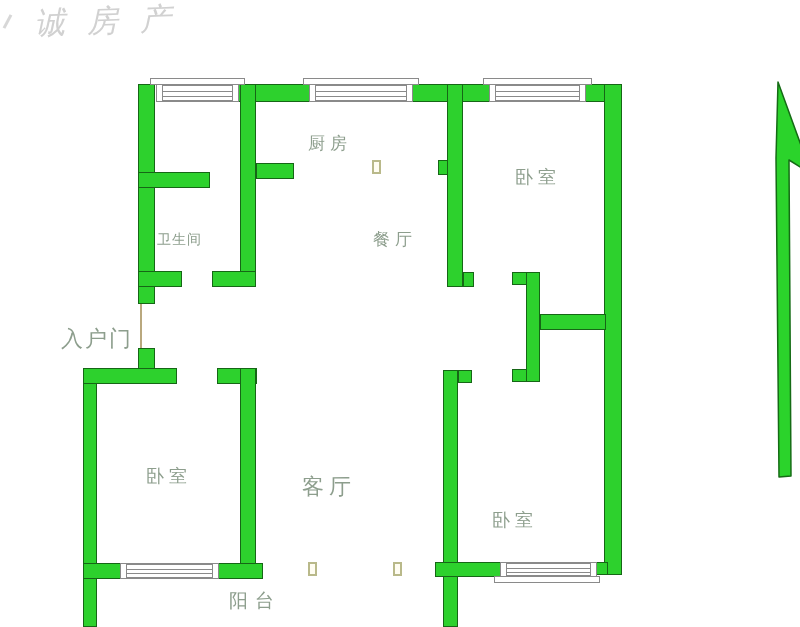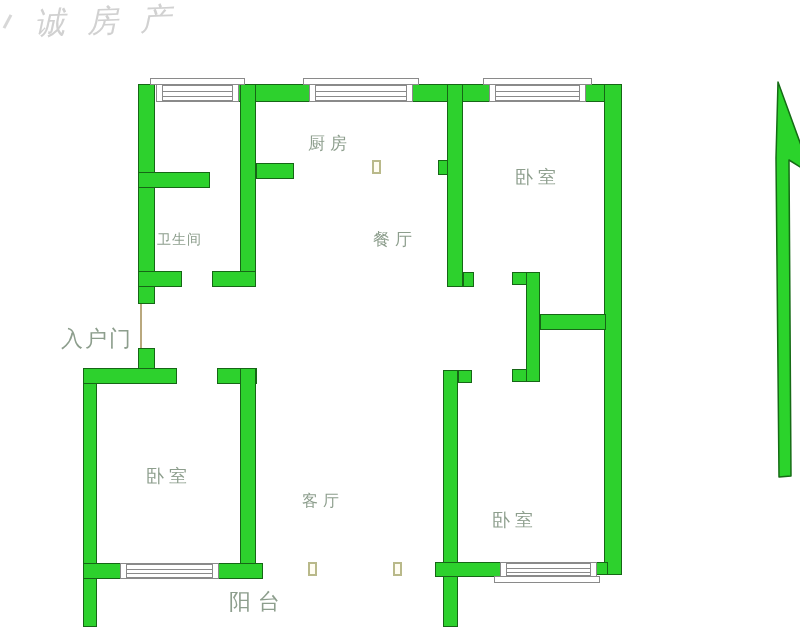--- a/index.html
+++ b/index.html
@@ -103,21 +103,21 @@
   <div class="door" style="left:372px;top:160px"></div>
   <div class="door" style="left:308px;top:562px"></div>
   <div class="door" style="left:393px;top:562px"></div>
 
   <div class="lbl" style="left:308px;top:133px;font-size:17px;letter-spacing:5px">厨房</div>
   <div class="lbl" style="left:515px;top:166px;font-size:18px;letter-spacing:5px">卧室</div>
   <div class="lbl" style="left:157px;top:231px;font-size:14px;letter-spacing:1px">卫生间</div>
   <div class="lbl" style="left:373px;top:229px;font-size:17px;letter-spacing:5px">餐厅</div>
   <div class="lbl" style="left:61px;top:326px;font-size:22px;letter-spacing:2px">入户门</div>
   <div class="lbl" style="left:146px;top:465px;font-size:18px;letter-spacing:5px">卧室</div>
-  <div class="lbl" style="left:302px;top:491px;font-size:16px;letter-spacing:5px">客厅</div>
+  <div class="lbl" style="left:302px;top:474px;font-size:22px;letter-spacing:5px">客厅</div>
   <div class="lbl" style="left:492px;top:509px;font-size:18px;letter-spacing:5px">卧室</div>
-  <div class="lbl" style="left:229px;top:589px;font-size:22px;letter-spacing:7px">阳台</div>
+  <div class="lbl" style="left:229px;top:589px;font-size:19px;letter-spacing:7px">阳台</div>
 
   <svg class="north" viewBox="0 0 34 406">
     <polygon points="12,6 36,72 36,92 23,84 25,400 13,401 10,82" style="fill:var(--arrow_fill,#2bd32b);stroke:var(--arrow_outline,#156b15);stroke-width:1.5;stroke-linejoin:round;"></polygon>
   </svg>
 
 </div>
 
 </body></html>

